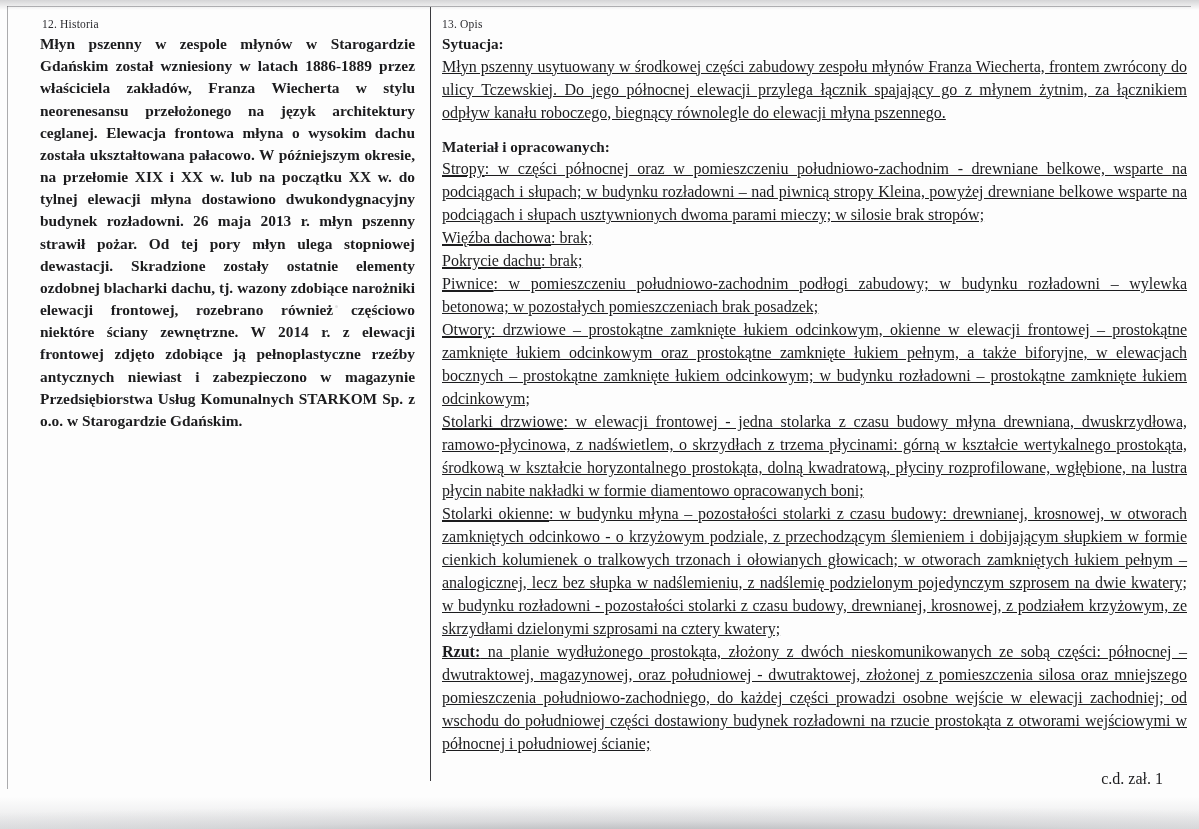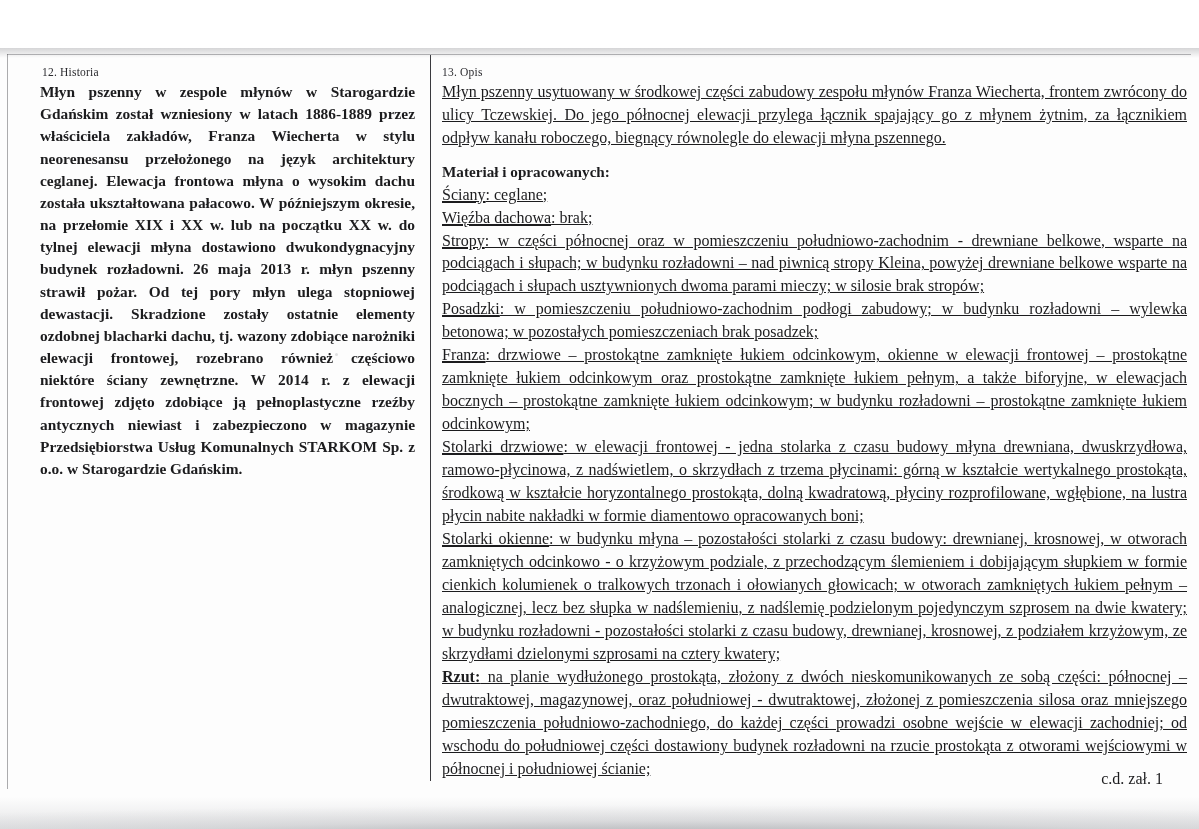--- a/index.html
+++ b/index.html
@@ -14,21 +14,20 @@
     font-family: "Liberation Serif", "DejaVu Serif", serif;
     color: #1c1c1e;
     position: relative;
   }
 
   
   .page {
     position: absolute;
     inset: 0;
     background: #fdfdfd;
-    margin-top: 48px;
   }
   .scan-shadow-top {
     position: absolute;
     left: 0; top: 0; right: 0; height: 10px;
     background: linear-gradient(to bottom, rgba(120,120,125,0.30), rgba(255,255,255,0));
     pointer-events: none;
   }
   .scan-shadow-bottom {
     position: absolute;
     left: 0; right: 0; bottom: 0; height: 46px;
@@ -148,45 +147,46 @@
     <div class="col col-left">
       <div class="field-no left-no">12.  Historia</div>
       <p class="body-text">Młyn pszenny w zespole młynów w Starogardzie Gdańskim został wzniesiony w latach 1886-1889 przez właściciela zakładów, Franza Wiecherta w stylu neorenesansu przełożonego na język architektury ceglanej. Elewacja frontowa młyna o wysokim dachu została ukształtowana pałacowo. W późniejszym okresie, na przełomie XIX i XX w. lub na początku XX w. do tylnej elewacji młyna dostawiono dwukondygnacyjny budynek rozładowni.  26 maja 2013 r. młyn pszenny strawił pożar. Od tej pory młyn ulega stopniowej dewastacji. Skradzione zostały ostatnie elementy ozdobnej blacharki dachu, tj. wazony zdobiące narożniki elewacji frontowej, rozebrano również częściowo niektóre ściany zewnętrzne. W 2014 r. z elewacji frontowej zdjęto zdobiące ją pełnoplastyczne rzeźby antycznych niewiast i zabezpieczono w magazynie Przedsiębiorstwa Usług Komunalnych STARKOM Sp. z o.o. w Starogardzie Gdańskim.</p>
     </div>
 
     <div class="rule"></div>
 
     <div class="col col-right">
       <div class="field-no">13. Opis</div>
 
+      <div class="hdr">Sytuacja:</div>
       <p class="para">Młyn pszenny usytuowany w środkowej części zabudowy zespołu młynów Franza Wiecherta, frontem zwrócony do ulicy Tczewskiej. Do jego północnej elewacji przylega łącznik spajający go z młynem żytnim, za łącznikiem odpływ kanału roboczego, biegnący równolegle do elewacji młyna pszennego.</p>
 
       <div class="hdr spaced">Materiał i opracowanych:</div>
 
 
-      <p class="para">
-        <span class="lbl-u">Ściany</span><span>: ceglane;</span>
+
+      <p class="para">
+        <span class="lbl-u">Stropy</span><span>: w części północnej oraz w pomieszczeniu południowo-zachodnim - drewniane belkowe, wsparte na podciągach i słupach; w budynku rozładowni – nad piwnicą stropy Kleina, powyżej drewniane belkowe wsparte na podciągach i słupach usztywnionych dwoma parami mieczy; w silosie brak stropów;</span>
       </p>
 
       <p class="para">
         <span class="lbl-u">Więźba dachowa</span><span>: brak;</span>
       </p>
 
       <p class="para">
-        <span class="lbl-u">Stropy</span><span>: w części północnej oraz w pomieszczeniu południowo-zachodnim - drewniane belkowe, wsparte na podciągach i słupach; w budynku rozładowni – nad piwnicą stropy Kleina, powyżej drewniane belkowe wsparte na podciągach i słupach usztywnionych dwoma parami mieczy; w silosie brak stropów;</span>
-      </p>
-
-
-      <p class="para">
-        <span class="lbl-u">Posadzki</span><span>: w pomieszczeniu południowo-zachodnim podłogi zabudowy; w budynku rozładowni – wylewka betonowa; w pozostałych pomieszczeniach brak posadzek;</span>
-      </p>
-
-
-      <p class="para">
-        <span class="lbl-u">Franza</span><span>: drzwiowe – prostokątne zamknięte łukiem odcinkowym, okienne w elewacji frontowej – prostokątne zamknięte łukiem odcinkowym oraz prostokątne zamknięte łukiem pełnym, a także biforyjne, w elewacjach bocznych – prostokątne zamknięte łukiem odcinkowym; w budynku rozładowni – prostokątne zamknięte łukiem odcinkowym;</span>
+        <span class="lbl-u">Pokrycie dachu</span><span>: brak;</span>
+      </p>
+
+      <p class="para">
+        <span class="lbl-u">Piwnice</span><span>: w pomieszczeniu południowo-zachodnim podłogi zabudowy; w budynku rozładowni – wylewka betonowa; w pozostałych pomieszczeniach brak posadzek;</span>
+      </p>
+
+
+      <p class="para">
+        <span class="lbl-u">Otwory</span><span>: drzwiowe – prostokątne zamknięte łukiem odcinkowym, okienne w elewacji frontowej – prostokątne zamknięte łukiem odcinkowym oraz prostokątne zamknięte łukiem pełnym, a także biforyjne, w elewacjach bocznych – prostokątne zamknięte łukiem odcinkowym; w budynku rozładowni – prostokątne zamknięte łukiem odcinkowym;</span>
       </p>
 
       <p class="para">
         <span class="lbl-u">Stolarki drzwiowe</span><span>: w elewacji frontowej - jedna stolarka z czasu budowy młyna drewniana, dwuskrzydłowa, ramowo-płycinowa, z nadświetlem, o skrzydłach z trzema płycinami: górną w kształcie wertykalnego prostokąta, środkową w kształcie horyzontalnego prostokąta, dolną kwadratową, płyciny rozprofilowane, wgłębione, na lustra płycin nabite nakładki w formie diamentowo opracowanych boni;</span>
       </p>
 
       <p class="para">
         <span class="lbl-u">Stolarki okienne</span><span>: w budynku młyna – pozostałości stolarki z czasu budowy: drewnianej, krosnowej, w otworach zamkniętych odcinkowo - o krzyżowym podziale, z przechodzącym ślemieniem i dobijającym słupkiem w formie cienkich kolumienek o tralkowych trzonach i ołowianych głowicach; w otworach zamkniętych łukiem pełnym – analogicznej, lecz bez słupka w nadślemieniu, z nadślemię podzielonym pojedynczym szprosem na dwie kwatery; w budynku rozładowni -  pozostałości stolarki z czasu budowy, drewnianej, krosnowej, z podziałem krzyżowym, ze skrzydłami dzielonymi szprosami na cztery kwatery;</span>
       </p>
 

